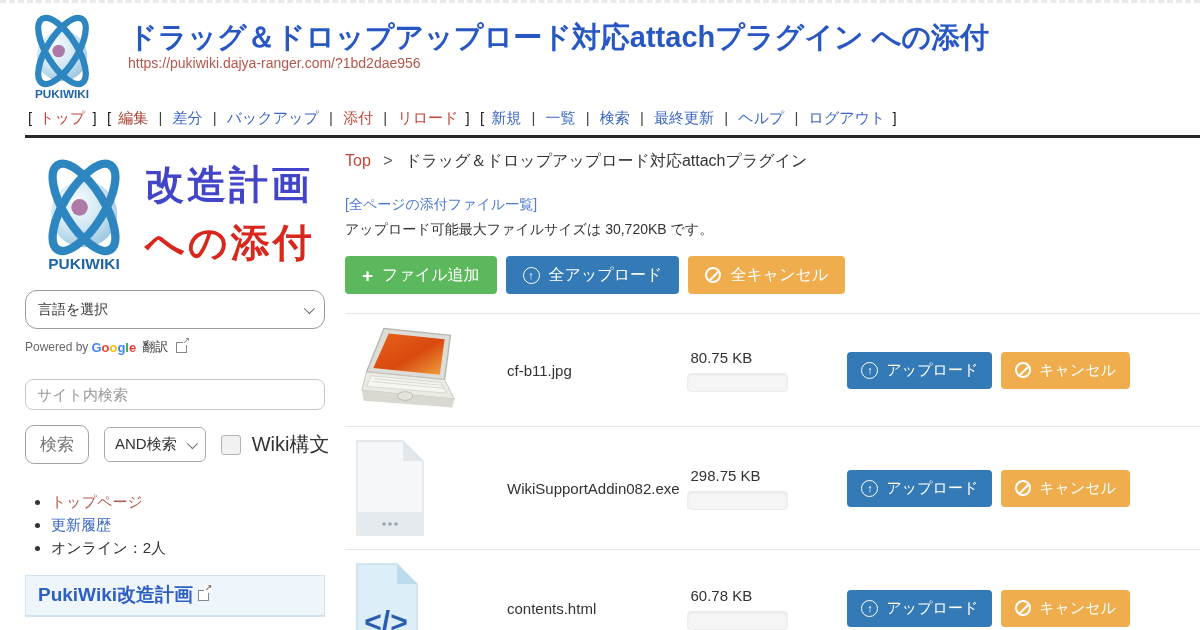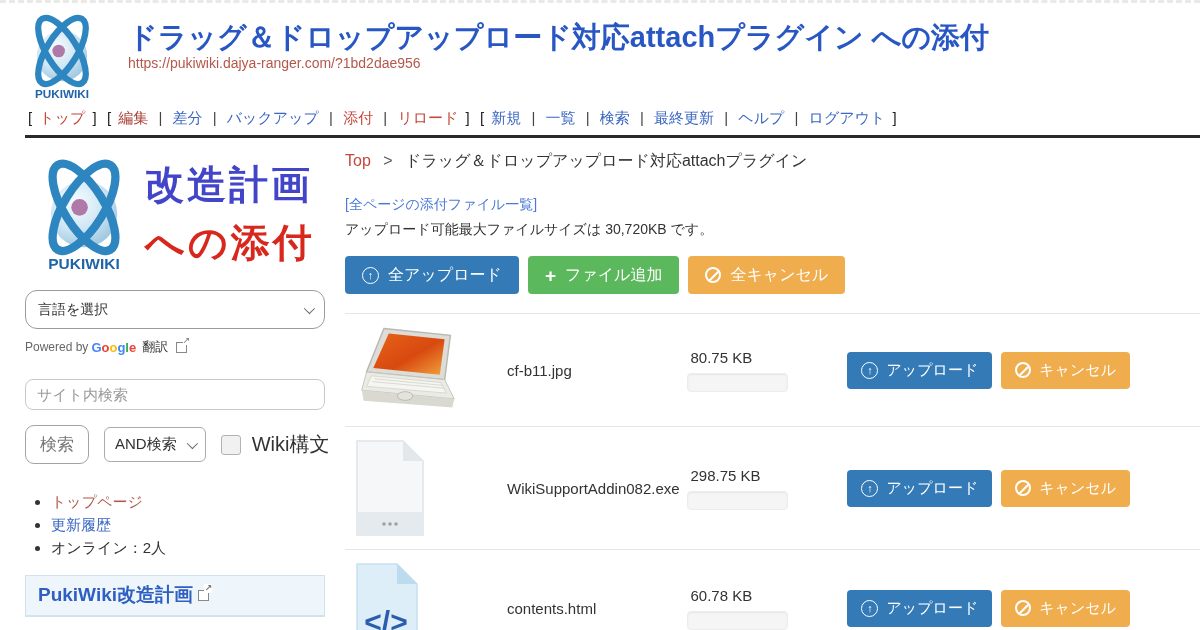--- a/index.html
+++ b/index.html
@@ -232,27 +232,27 @@
     <div class="breadcrumb">
       <a class="crumb-root">Top</a>
       <span class="crumb-sep">&gt;</span>
       <span class="crumb-cur">ドラッグ＆ドロップアップロード対応attachプラグイン</span>
     </div>
 
     <a class="attach-link">[全ページの添付ファイル一覧]</a>
     <div class="max-size">アップロード可能最大ファイルサイズは 30,720KB です。</div>
 
     <div class="toolbar">
+      <button class="btn btn-green">
+        <span class="icn-plus"></span>
+        <span>ファイル追加</span>
+      </button>
       <button class="btn btn-blue">
         <span class="icn-up"></span>
         <span>全アップロード</span>
-      </button>
-      <button class="btn btn-green">
-        <span class="icn-plus"></span>
-        <span>ファイル追加</span>
       </button>
       <button class="btn btn-orange">
         <span class="icn-ban"></span>
         <span>全キャンセル</span>
       </button>
     </div>
 
     <div class="file-list">
 
       <div class="file-row">

